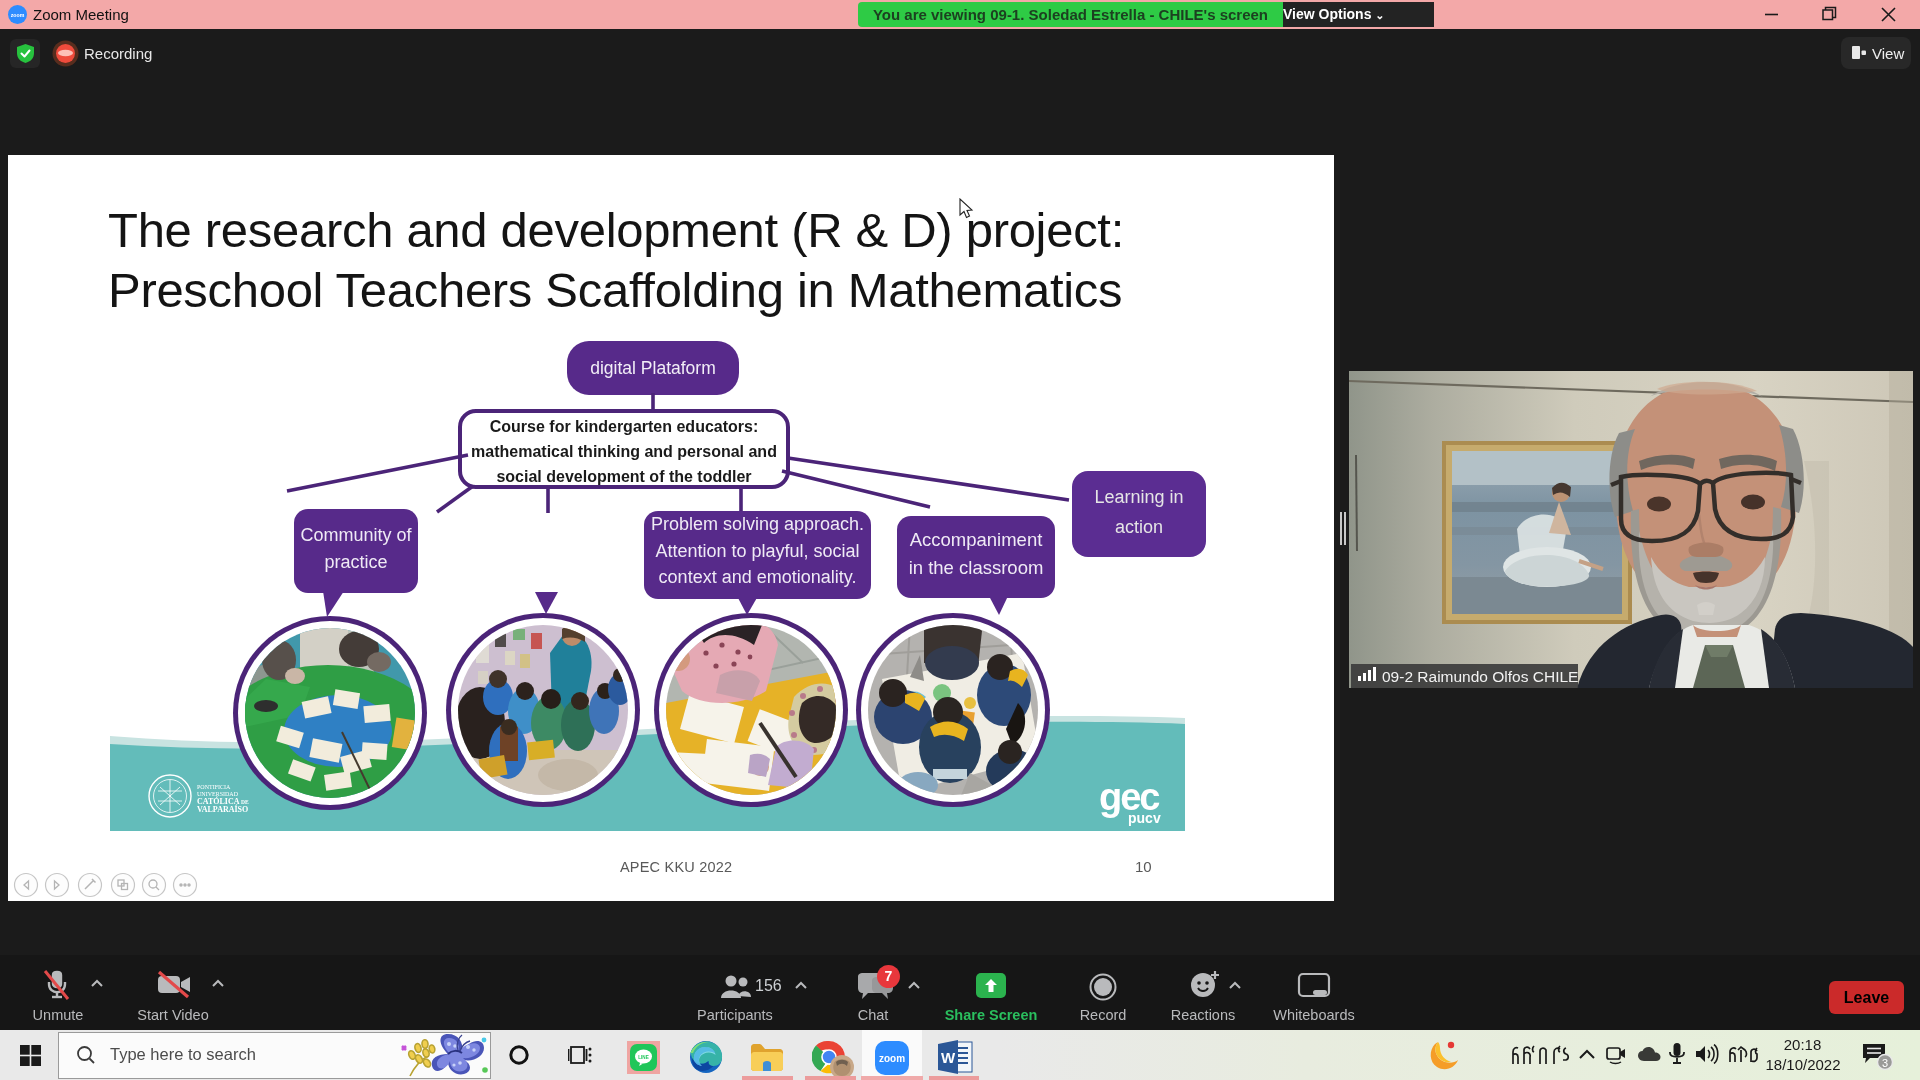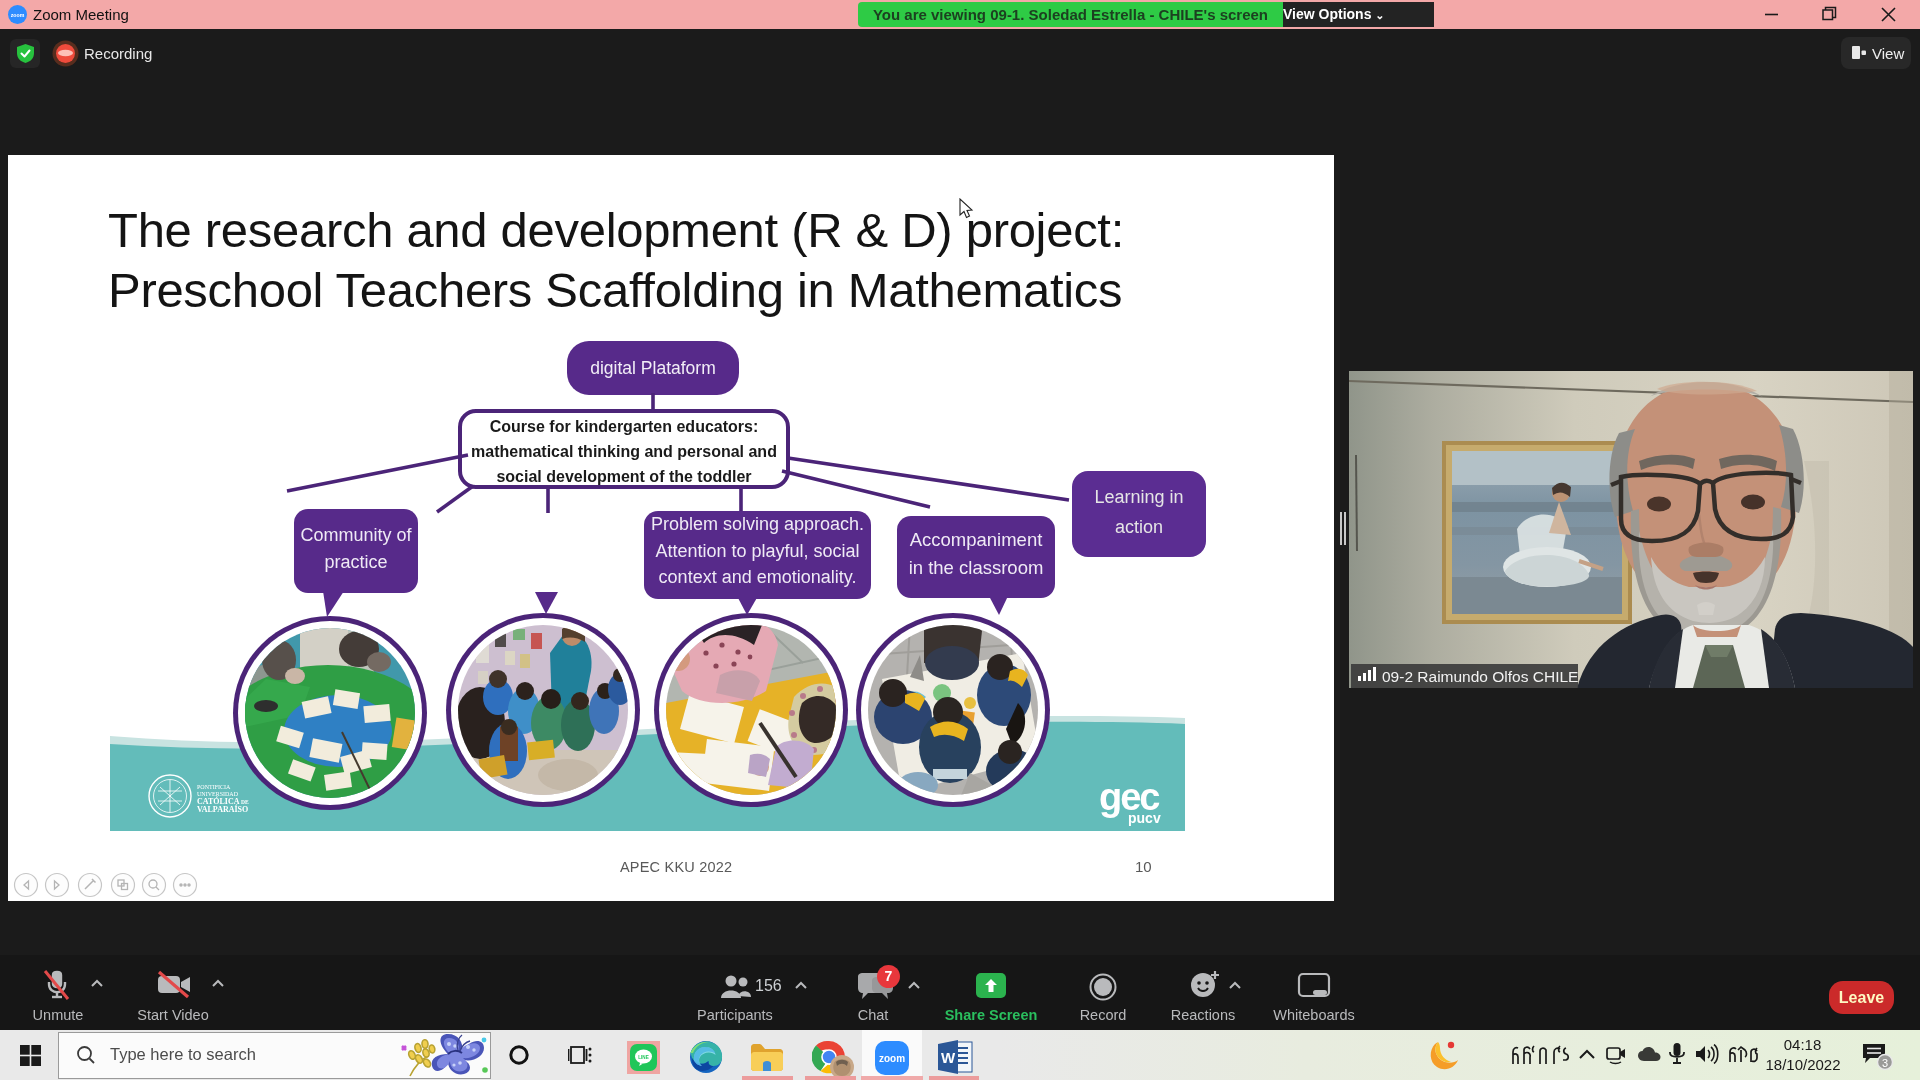--- a/index.html
+++ b/index.html
@@ -435,21 +435,21 @@
 </svg>
 <div class="abs" style="left:1158px;top:1007px;width:90px;text-align:center;font-size:14.5px;color:#b9babc">Reactions</div>
 <svg class="abs" style="left:1228px;top:980px" width="14" height="10" viewBox="0 0 14 10">
     <path d="M2 8 L7 3 L12 8" stroke="#b9babc" stroke-width="2" fill="none"></path>
   </svg>
 <svg class="abs" style="left:1297px;top:972px" width="34" height="28" viewBox="0 0 34 28">
 <rect x="2" y="2" width="30" height="22" rx="4" fill="none" stroke="#b9babc" stroke-width="2.2"></rect>
 <rect x="16" y="18" width="14" height="5" rx="2.5" fill="#b9babc"></rect>
 </svg>
 <div class="abs" style="left:1264px;top:1007px;width:100px;text-align:center;font-size:14.5px;color:#b9babc">Whiteboards</div>
-<div class="abs" style="left:1829px;top:981px;width:65px;height:33px;background:#cb2a2a;border-radius:14px;text-align:center;line-height:33px;font-size:16px;font-weight:bold;color:#fef9c3">Leave</div>
+<div class="abs" style="left:1829px;top:981px;width:75px;height:33px;background:#cb2a2a;border-radius:6px;text-align:center;line-height:33px;font-size:16px;font-weight:bold;color:#000000">Leave</div>
 
 <div class="abs" style="left:0;top:1030px;width:1920px;height:50px;background:linear-gradient(90deg,#e9e9e9 0%,#e9e9e9 52%,#e8ecdf 68%,#e6f0da 100%)"></div>
 <svg class="abs" style="left:20px;top:1045px" width="21" height="21" viewBox="0 0 21 21">
     <g fill="#1a1a1a">
       <rect x="0" y="0" width="9.7" height="9.7"></rect>
       <rect x="11.3" y="0" width="9.7" height="9.7"></rect>
       <rect x="0" y="11.3" width="9.7" height="9.7"></rect>
       <rect x="11.3" y="11.3" width="9.7" height="9.7"></rect>
     </g>
   </svg>
@@ -586,21 +586,21 @@
 <path d="M2 7 L6 7 L11 2 L11 18 L6 13 L2 13 Z" fill="#1a1a1a"></path>
 <path d="M14 6 C16 8 16 12 14 14 M17 3 C21 6 21 14 17 17 M20 0.5 C25 4 25 16 20 19.5" stroke="#1a1a1a" stroke-width="1.6" fill="none"></path>
 </svg>
 <svg class="abs" style="left:1728px;top:1044px" width="34" height="22" viewBox="0 0 34 22">
 <g stroke="#1a1a1a" stroke-width="1.7" fill="none">
 <path d="M2 18 L2 8 C2 4 6 3 8 5 M2 10 C4 8 7 9 7 12 L7 18"></path>
 <path d="M13 18 L13 6 M10 6 L13 3 L17 6 C19 8 19 12 17 13"></path>
 <path d="M23 18 L23 8 C23 5 27 4 29 7 M29 4 C27 6 27 9 29 10 L29 14 C29 17 26 18 24 17"></path>
 </g>
 </svg>
-<div class="abs" style="left:1765px;top:1036px;width:75px;text-align:center;font-size:15px;color:#1a1a1a">04:18</div>
+<div class="abs" style="left:1765px;top:1036px;width:75px;text-align:center;font-size:15px;color:#1a1a1a">20:18</div>
 <div class="abs" style="left:1758px;top:1056px;width:90px;text-align:center;font-size:15px;color:#1a1a1a">18/10/2022</div>
 <svg class="abs" style="left:1860px;top:1042px" width="34" height="30" viewBox="0 0 34 30">
 <path d="M3 2 L25 2 L25 16 L10 16 L5 21 L6 16 L3 16 Z" fill="#1a1a1a"></path>
 <g stroke="#e9e9e9" stroke-width="1.6">
       <line x1="7" y1="6.5" x2="21" y2="6.5"></line>
       <line x1="7" y1="11" x2="21" y2="11"></line>
     </g>
 <circle cx="25" cy="20" r="7.5" fill="#9a9a98" stroke="#e9e9e9" stroke-width="1.4"></circle>
 <text x="25" y="24.5" font-size="11" fill="#fff" text-anchor="middle" font-family="Liberation Sans">3</text>
 </svg>

